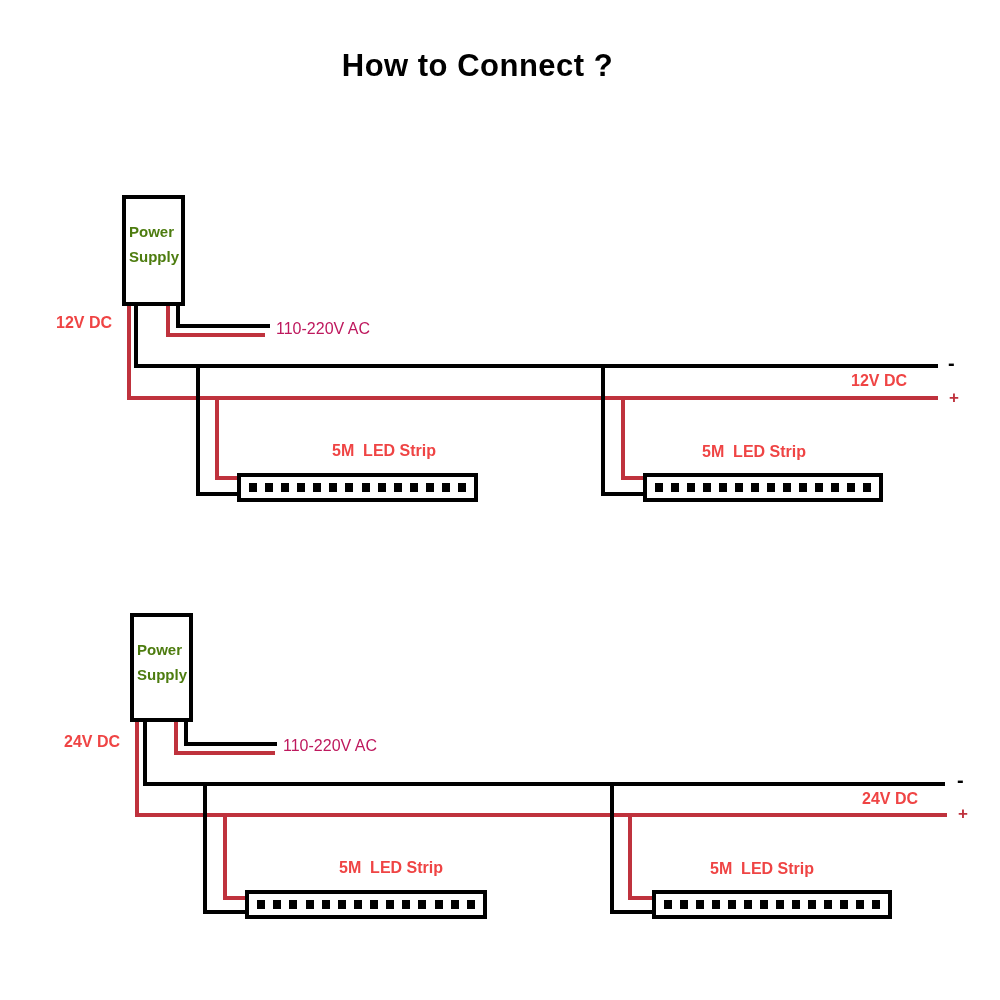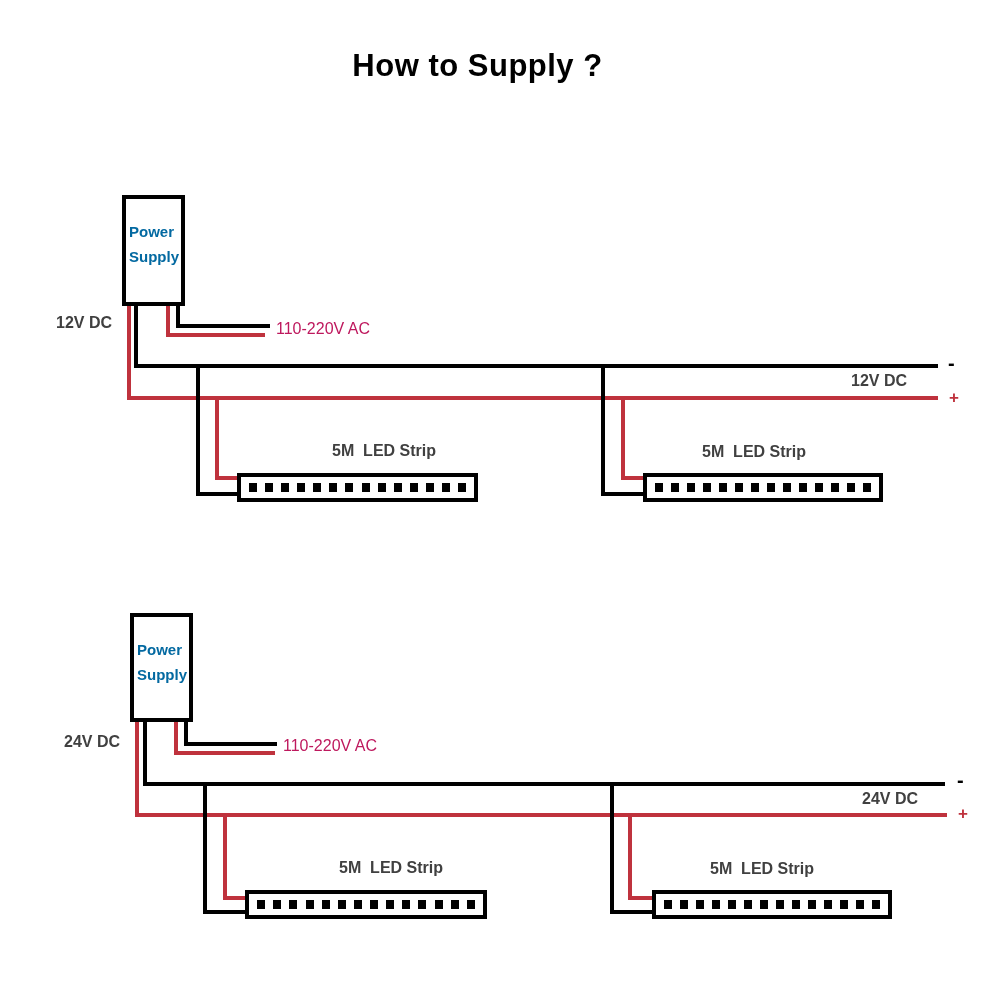--- a/index.html
+++ b/index.html
@@ -21,43 +21,43 @@
   .wire{position:absolute;}
   .wire.black{background:var(--wire-black);}
   .wire.red{background:var(--wire-red);}
   .ps-box{
     position:absolute;width:63px;height:111px;
     border:4px solid #000;background:#fff;box-sizing:border-box;
   }
   .ps-label{
     display:block;padding:20px 0 0 3px;
     font-size:15px;font-weight:bold;line-height:25px;
-    white-space:pre-line;color:#0369a1;
-  }
-  .lbl{position:absolute;color:#404040;white-space:pre;}
+    white-space:pre-line;color:#4d7c0f;
+  }
+  .lbl{position:absolute;color:#ef4444;white-space:pre;}
   .lbl.bold{font-weight:bold;font-size:16px;}
   .lbl.reg{font-weight:normal;font-size:16px;color:#be185d;}
   .strip{
     position:absolute;height:29px;
     border:4px solid #000;background:#fff;box-sizing:border-box;
   }
   .leds{
     display:flex;justify-content:space-evenly;align-items:center;
     width:100%;height:100%;
   }
   .led{width:8px;height:9px;background:#000;flex:0 0 auto;}
   .term-neg{position:absolute;font-weight:bold;font-size:20px;color:#000;line-height:24px;}
   .term-pos{position:absolute;font-weight:bold;font-size:17px;color:var(--wire-red);line-height:21px;}
 </style>
 </head>
 <body>
 
 <div class="canvas">
 
-  <div class="title">How to Supply ?</div>
+  <div class="title">How to Connect ?</div>
 
   <div>
 
     <div class="ps-box" style="left:122px;top:195px;">
       <span class="ps-label">Power
 Supply</span>
     </div>
 
     <div class="lbl bold" style="left:56px;top:314px;">12V DC</div>
 

